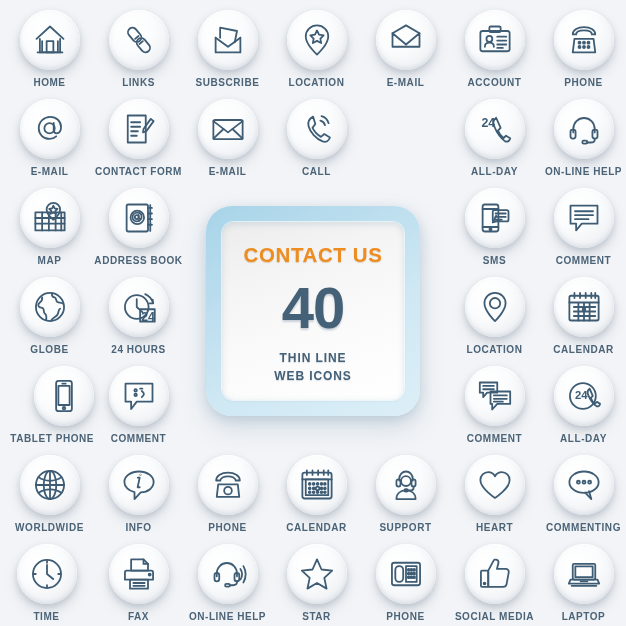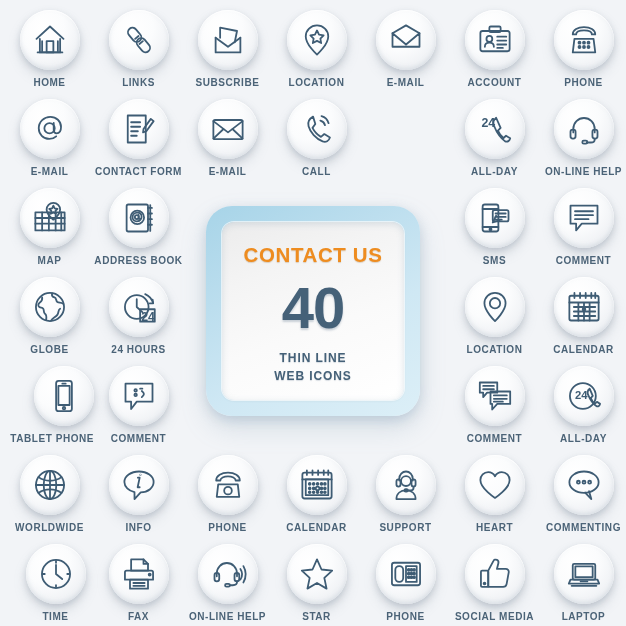--- a/index.html
+++ b/index.html
@@ -505,21 +505,21 @@
         <svg viewBox="0 0 32 32">
           <ellipse cx="16" cy="13.5" rx="13" ry="9.5"></ellipse>
           <path d="M20.5 21.5 L22.5 28.5 L17 22.7"></path>
           <circle cx="11" cy="13.5" r="1.3" fill="#3e5c74" stroke="none"></circle>
           <circle cx="16" cy="13.5" r="1.3" fill="#3e5c74" stroke="none"></circle>
           <circle cx="21" cy="13.5" r="1.3" fill="#3e5c74" stroke="none"></circle>
         </svg>
       </div>
       <div class="icon-label">COMMENTING</div>
     </div>
-    <div class="icon-cell" style="left: 11px; top: 544px;">
+    <div class="icon-cell" style="left: 2px; top: 544px;">
       <div class="icon-disc">
         <svg viewBox="0 0 32 32">
           <circle cx="16" cy="16" r="12.5"></circle>
           <path d="M16 8 V16 L21.5 20.5"></path>
           <path d="M16 4.3 V6 M16 26 V27.7 M27.7 16 H26 M6 16 H4.3"></path>
         </svg>
       </div>
       <div class="icon-label">TIME</div>
     </div>
     <div class="icon-cell" style="left: 94px; top: 544px;">

